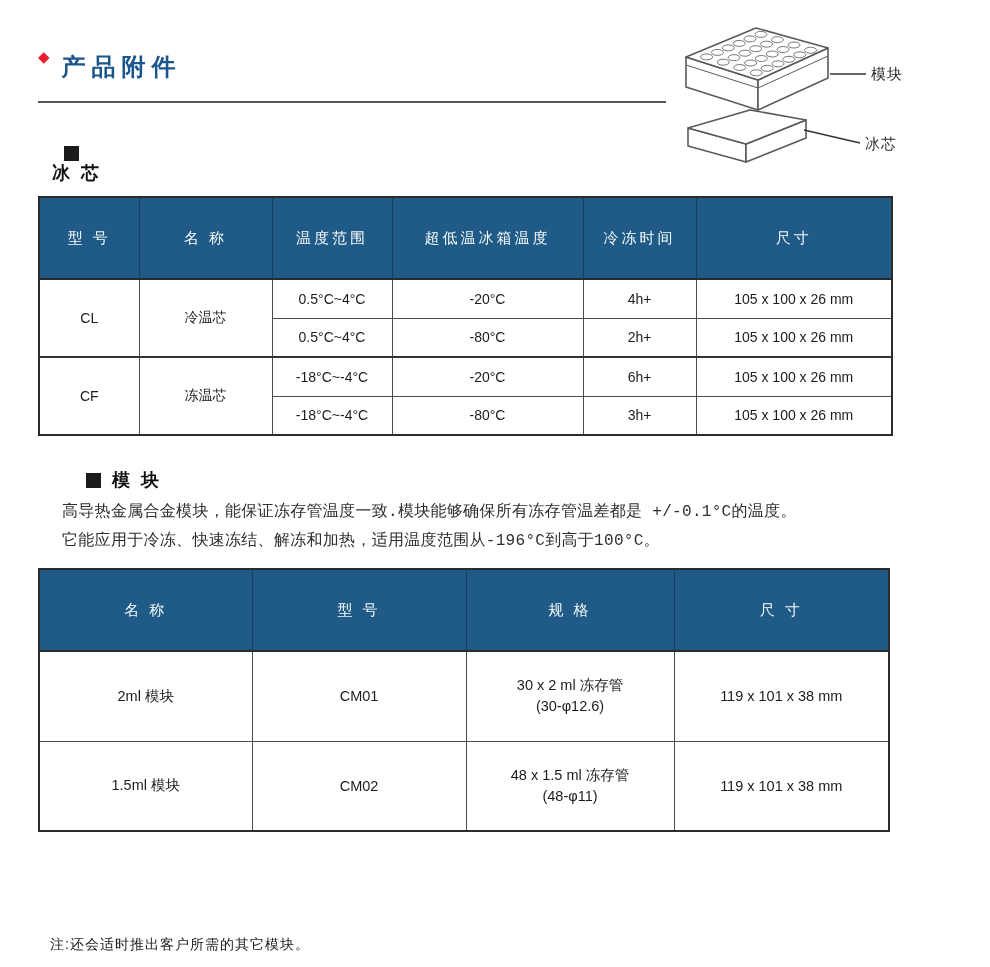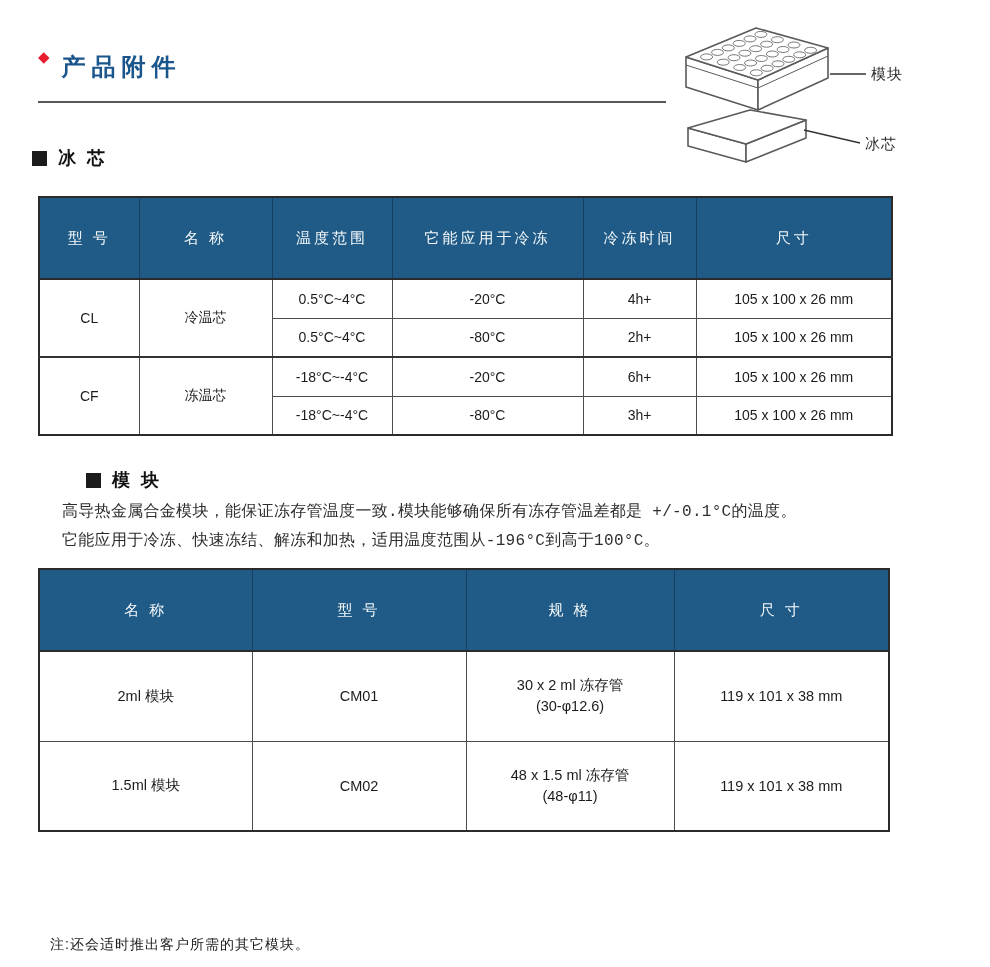--- a/index.html
+++ b/index.html
@@ -14,21 +14,21 @@
   .title-row { left:38px; top:30px; display:flex; align-items:center; }
   .diamond { color:#e81c2e; font-size:15px; margin-right:12px; line-height:1; }
   .page-title { font-size:24px; font-weight:bold; color:#1a568c; letter-spacing:6px;margin-top:21px; }
 
   .divider { left:38px; top:101px; width:628px; height:2px; background:#585858; }
 
   
   .section-heading { display:flex; align-items:center; }
   .sq { width:15px; height:15px; background:#1b1b1b; margin-right:11px; flex:0 0 auto; }
   .section-label { font-size:18px; font-weight:bold; color:#111; letter-spacing:3px; }
-  .heading-ice { left:32px; top:146px; }
+  .heading-ice { left:52px; top:146px;flex-direction:column; }
   .heading-module { left:38px; top:468px;padding-left:48px; }
 
   .module-desc { left:62px; top:498px; width:880px; font-size:16px; color:#2e2e2e;
                  line-height:29px; letter-spacing:0.3px;font-family:Liberation Mono, monospace; }
 
   
   table { border-collapse:collapse; table-layout:fixed; background:#eab308;
           border:2px solid #2b2b2b; }
   th {
     background:#1f5b86; color:#f5f8fa; font-weight:400; font-size:15px;
@@ -127,21 +127,21 @@
       <col style="width:120px">
     <col style="width:191px">
       <col style="width:113px">
       <col style="width:196px">
   </colgroup>
   <thead>
     <tr>
       <th>型 号</th>
       <th>名 称</th>
       <th>温度范围</th>
-      <th>它能应用于冷冻</th>
+      <th>超低温冰箱温度</th>
       <th>冷冻时间</th>
       <th>尺寸</th>
     </tr>
   </thead>
   <tbody>
     <tr>
       <td rowspan="2">CL</td>
       <td rowspan="2">冷温芯</td>
       <td>0.5°C~4°C</td>
       <td>-20°C</td>

